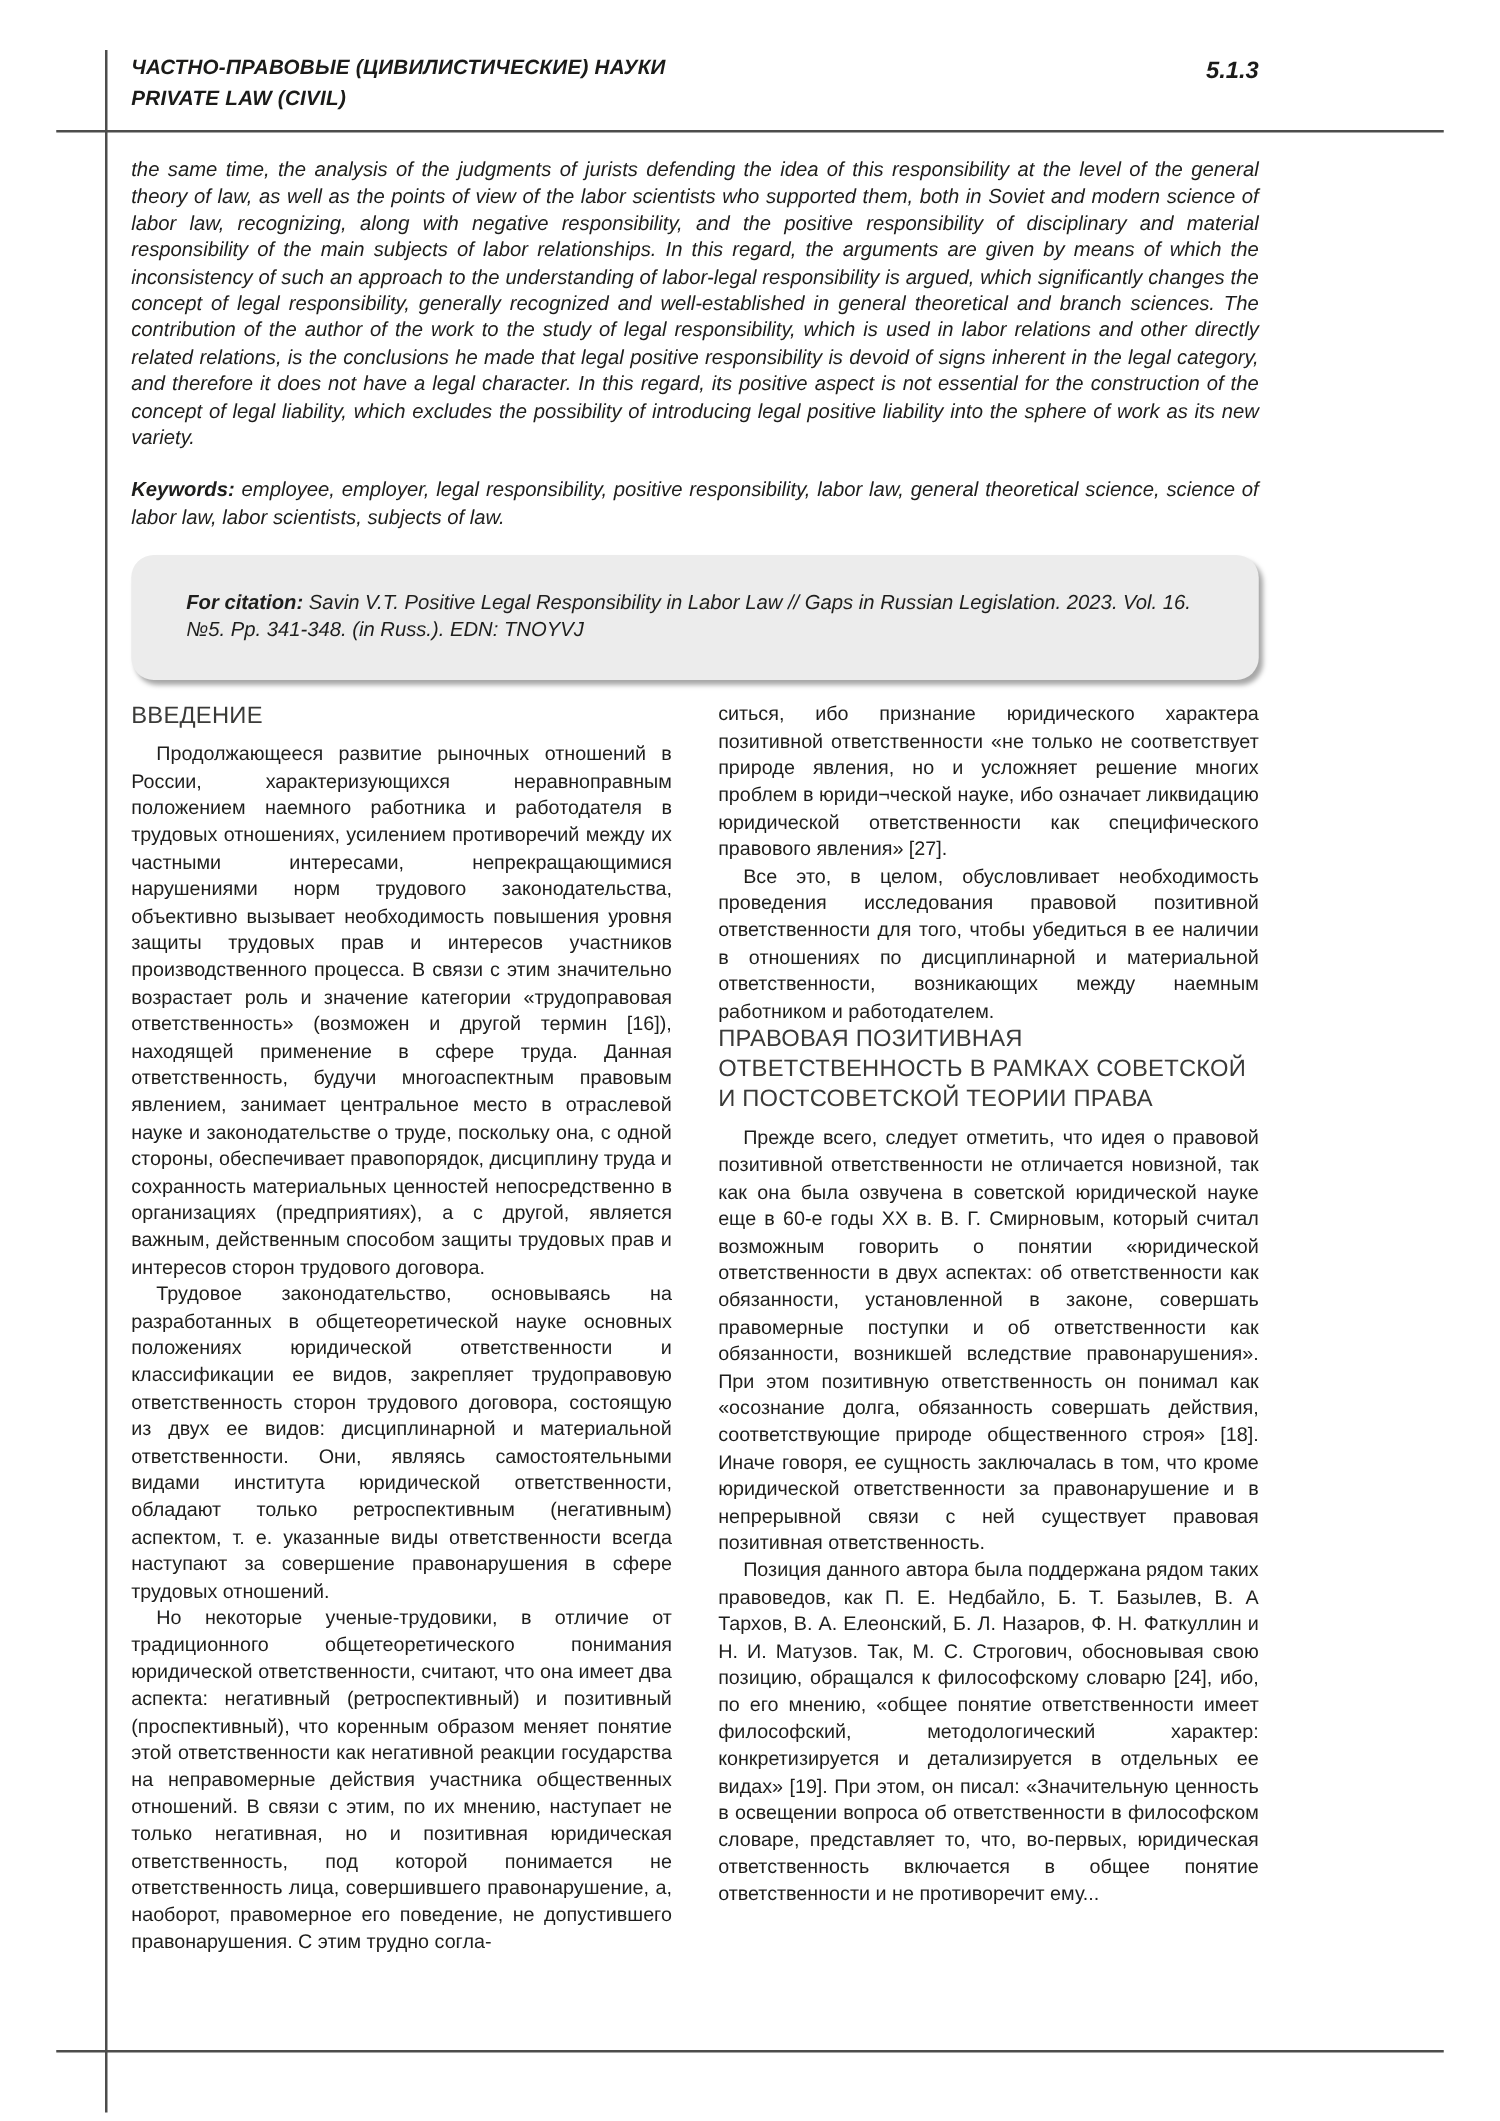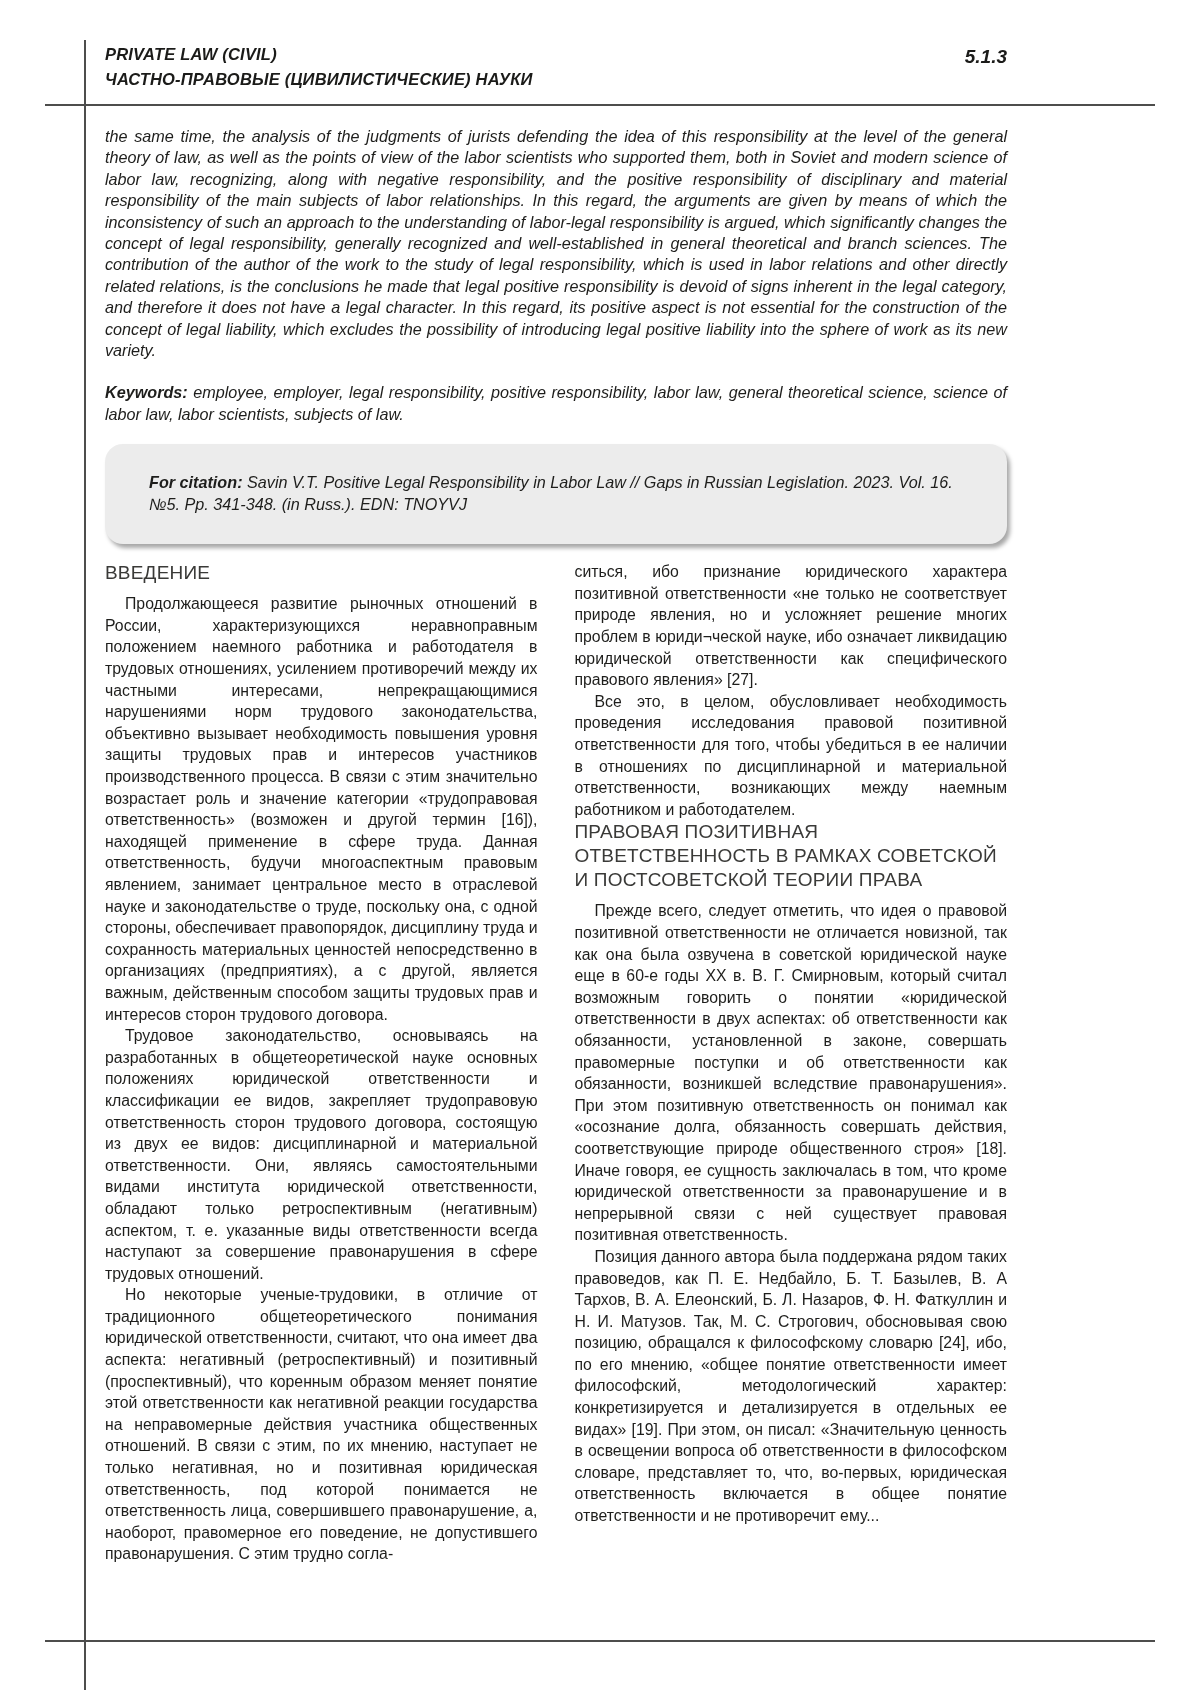--- a/index.html
+++ b/index.html
@@ -134,22 +134,22 @@
 <body>
 
 <div class="page">
 
   <div class="vrule"></div>
   <div class="hrule top"></div>
   <div class="hrule bottom"></div>
 
   <header class="header">
     <div class="header-titles">
+      <div>ЧАСТНО-ПРАВОВЫЕ (ЦИВИЛИСТИЧЕСКИЕ) НАУКИ</div>
       <div>PRIVATE LAW (CIVIL)</div>
-      <div>ЧАСТНО-ПРАВОВЫЕ (ЦИВИЛИСТИЧЕСКИЕ) НАУКИ</div>
     </div>
     <div class="header-code">5.1.3</div>
   </header>
 
   <main class="content">
 
     <p class="abstract">the same time, the analysis of the judgments of jurists defending the idea of this responsibility at the level of the general theory of law, as well as the points of view of the labor scientists who supported them, both in Soviet and modern science of labor law, recognizing, along with negative responsibility, and the positive responsibility of disciplinary and material responsibility of the main subjects of labor relationships. In this regard, the arguments are given by means of which the inconsistency of such an approach to the understanding of labor-legal responsibility is argued, which significantly changes the concept of legal responsibility, generally recognized and well-established in general theoretical and branch sciences. The contribution of the author of the work to the study of legal responsibility, which is used in labor relations and other directly related relations, is the conclusions he made that legal positive responsibility is devoid of signs inherent in the legal category, and therefore it does not have a legal character. In this regard, its positive aspect is not essential for the construction of the concept of legal liability, which excludes the possibility of introducing legal positive liability into the sphere of work as its new variety.</p>
 
     <p class="keywords">
       <span class="kw-label">Keywords:</span>

